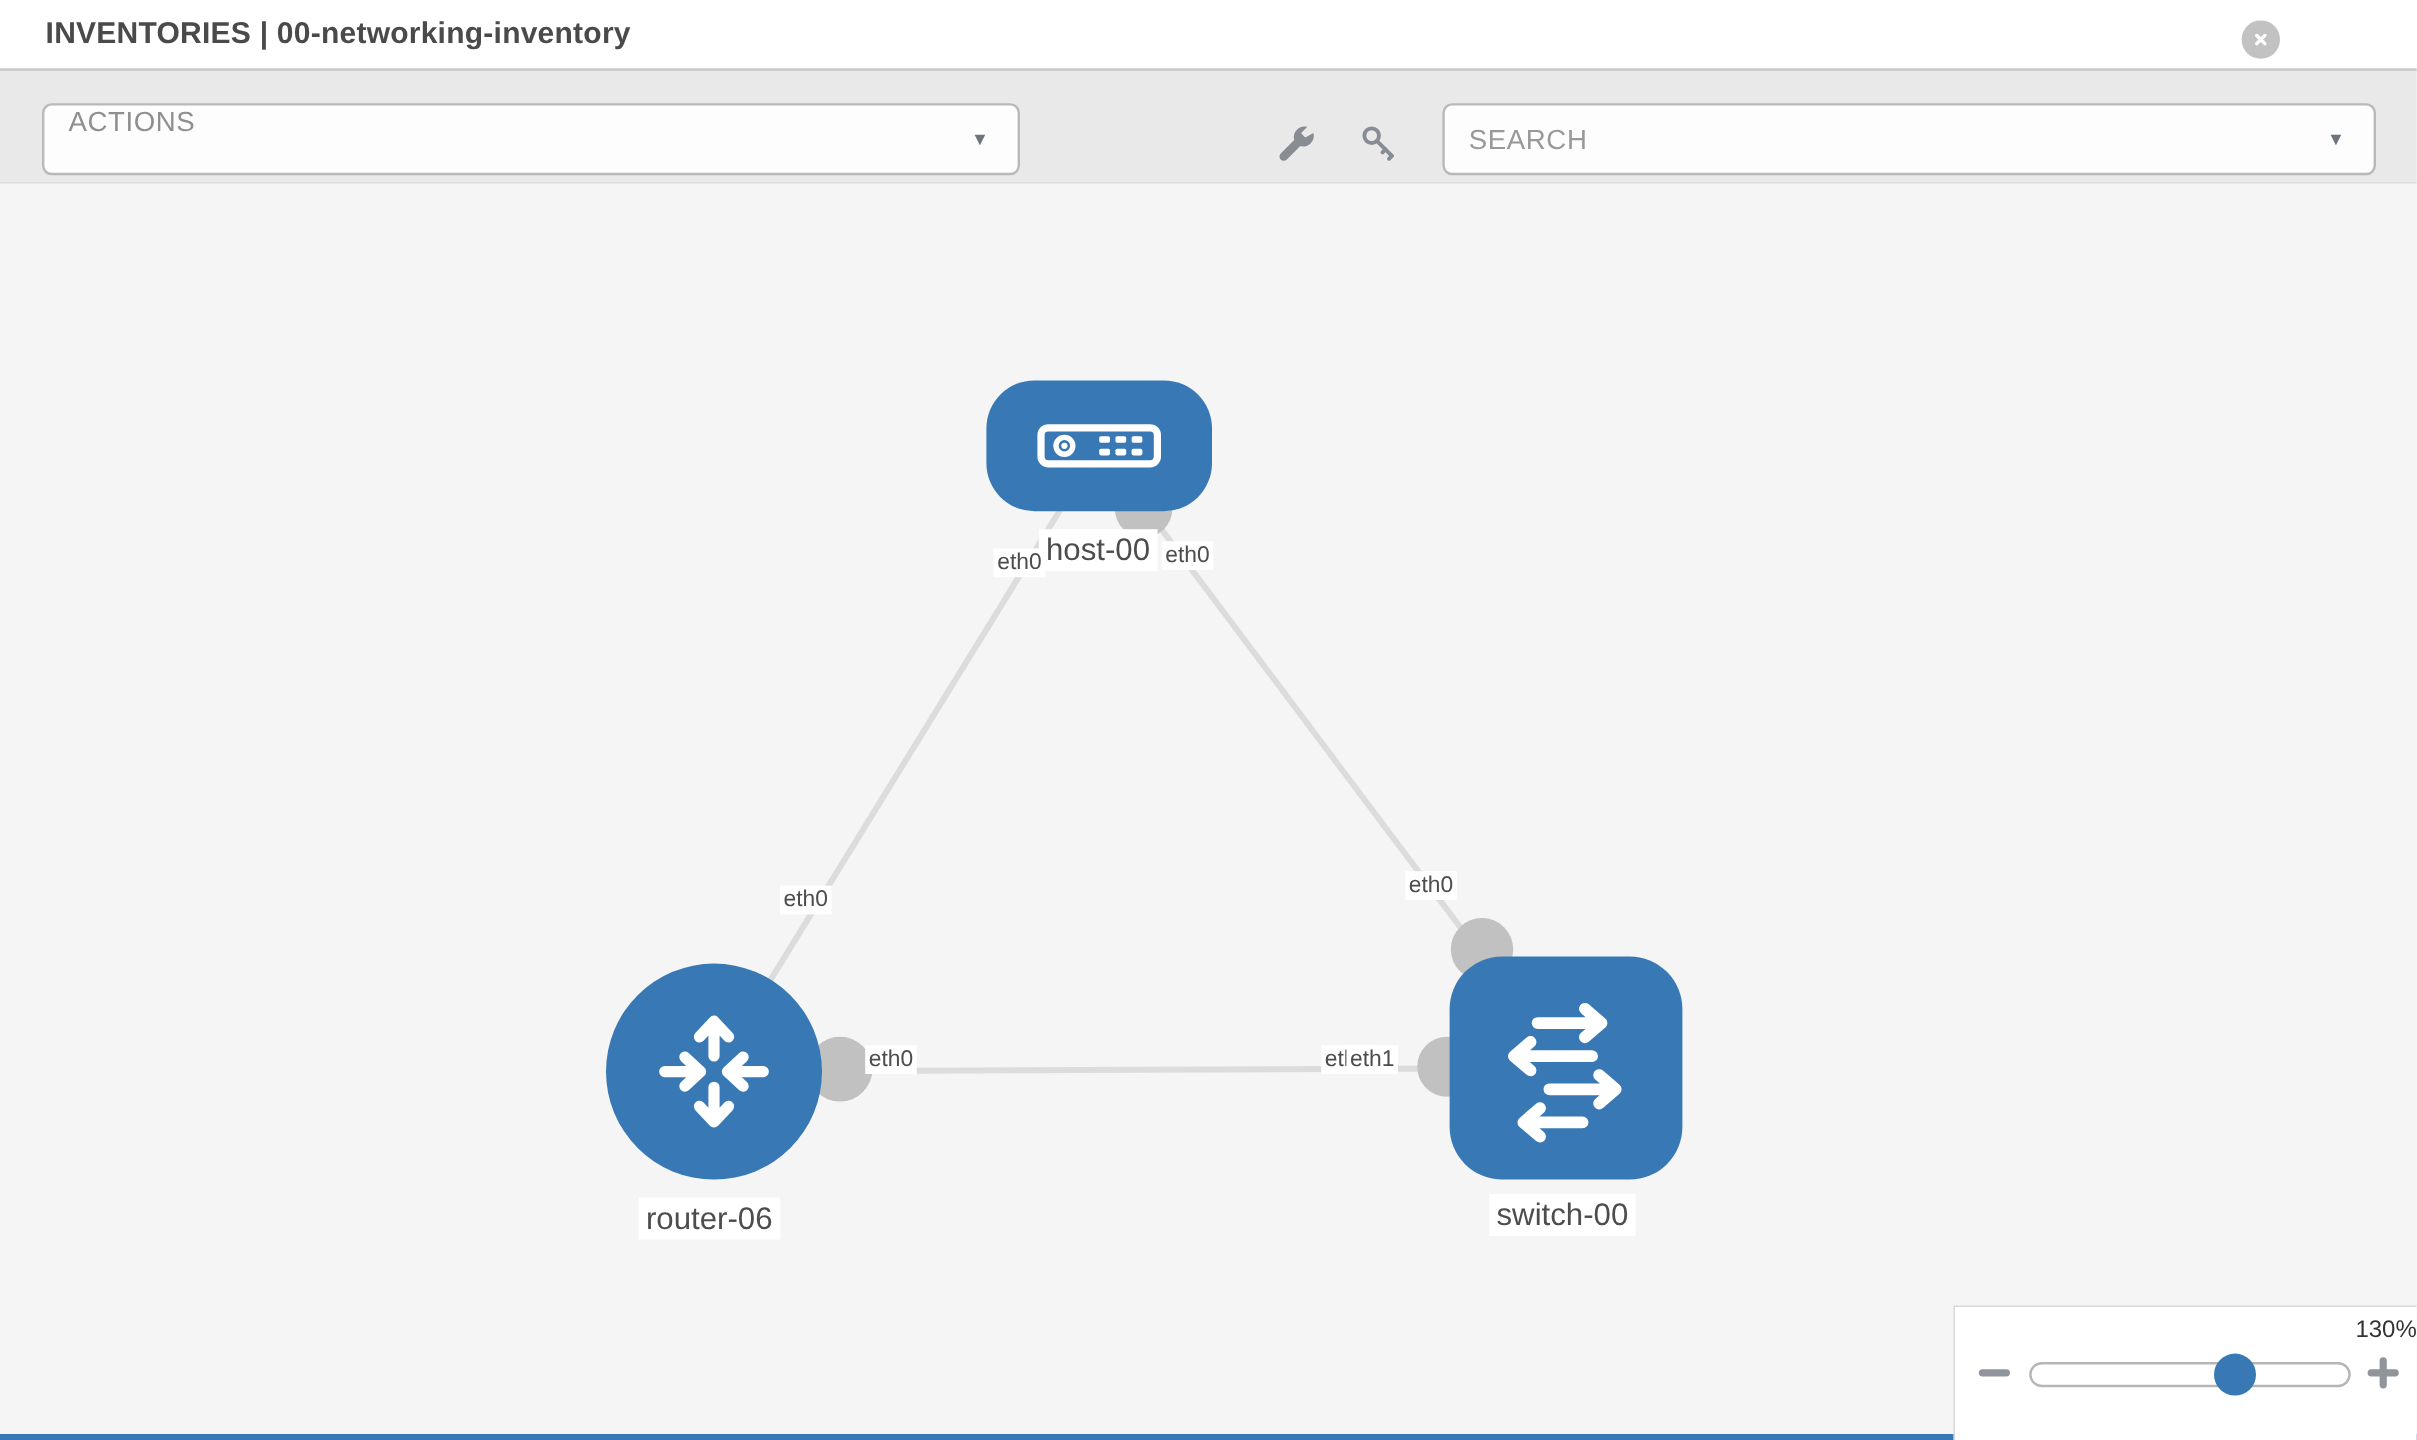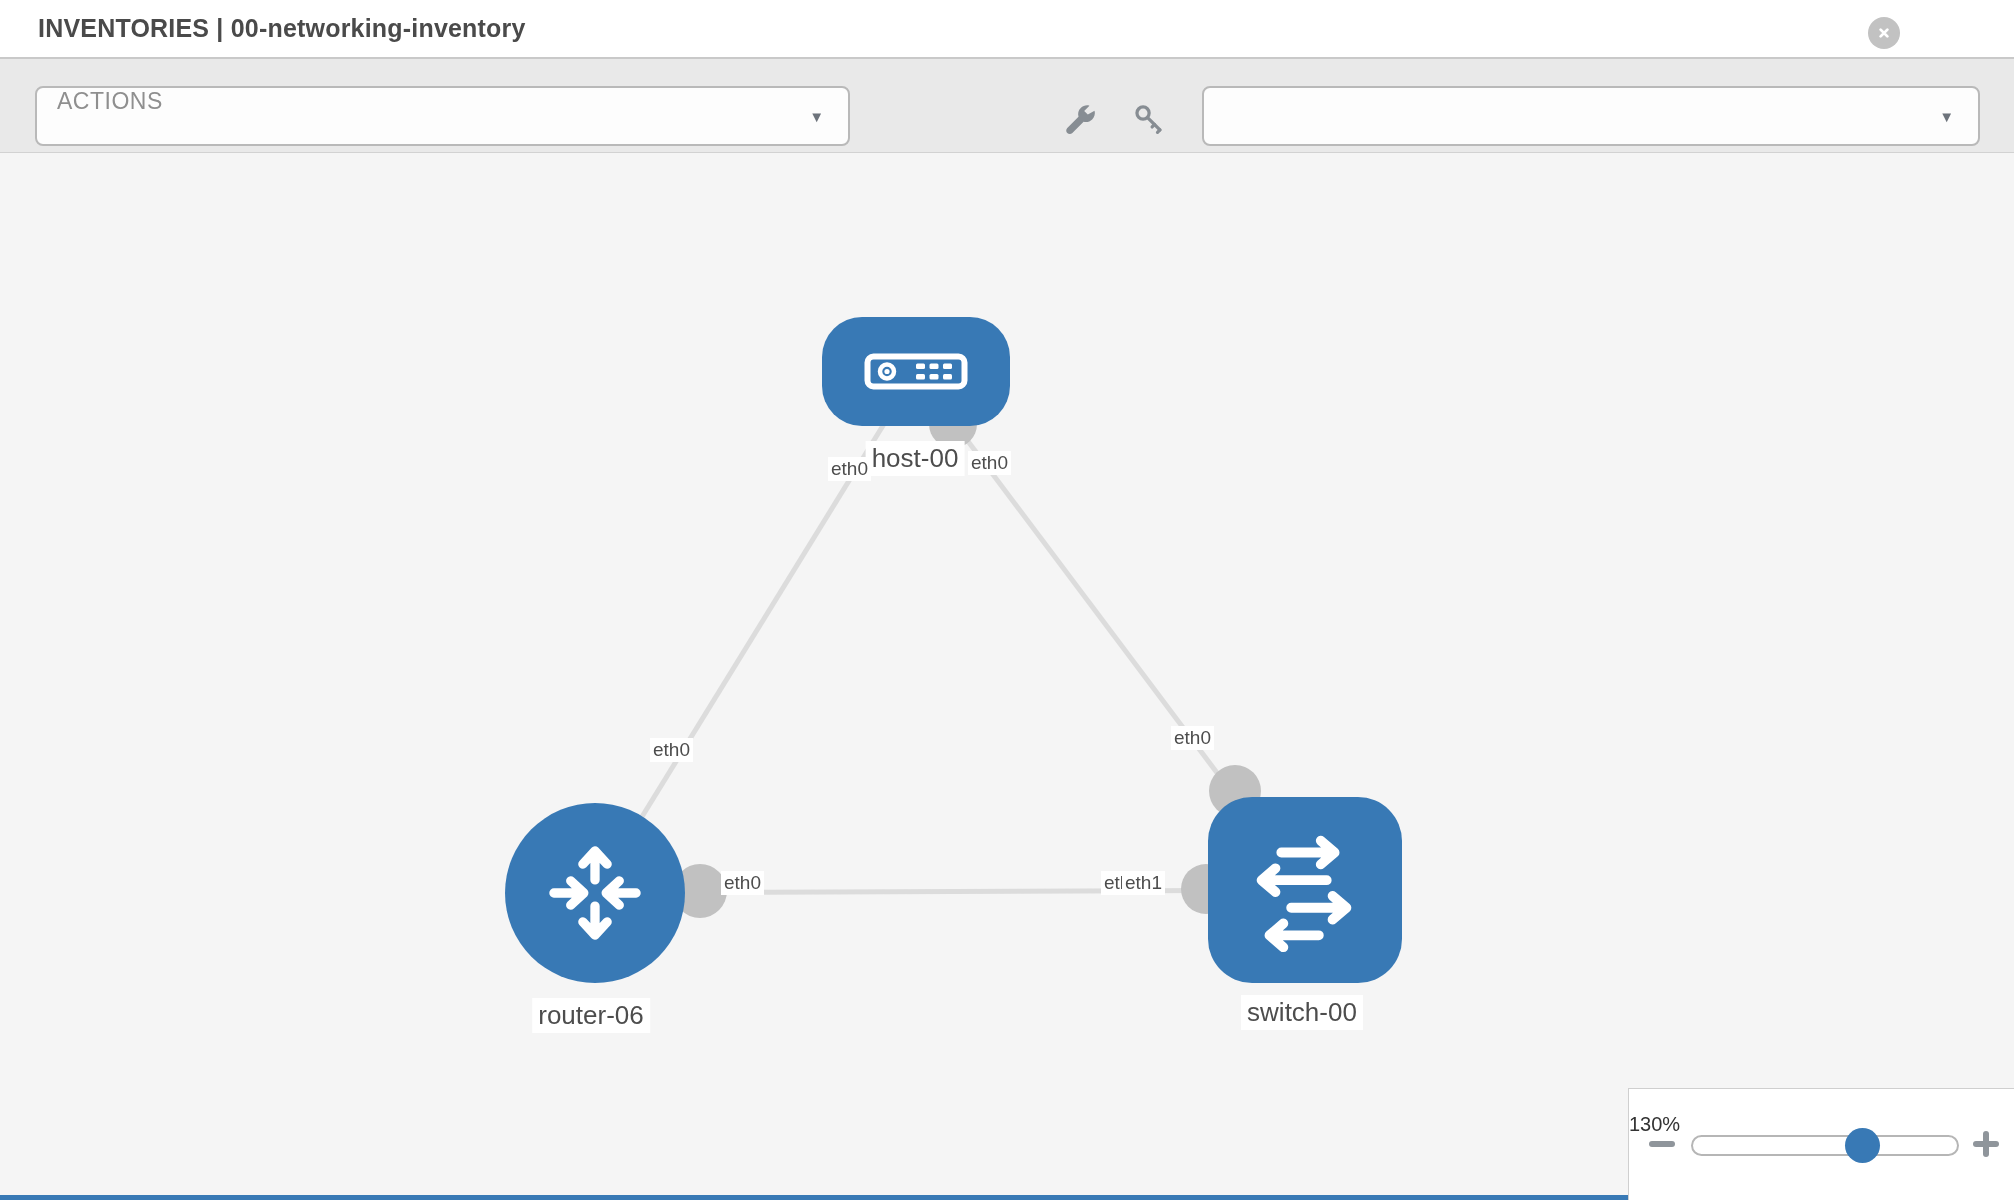--- a/index.html
+++ b/index.html
@@ -46,21 +46,21 @@
   }
   .elabel{
     position:absolute;background:#fff;color:#4d4d4d;font-size:19px;
     padding:1px 3px;white-space:nowrap;
   }
   
   .zoom-panel{
     position:absolute;right:0;bottom:0;width:386px;height:112px;background:#fff;
     border-left:1px solid #cfcfcf;border-top:1px solid #cfcfcf;box-sizing:border-box;z-index:5;
   }
-  .zoom-val{text-align:left;margin-top:24px;font-size:20px;color:#333;}
+  .zoom-val{text-align:right;margin-top:8px;font-size:20px;color:#333;}
   .zbtn{position:absolute;background:none;border:none;padding:0;cursor:pointer;}
   .minus-bar{width:26px;height:6px;background:#8f959b;border-radius:3px;}
   .plus-wrap{position:relative;width:26px;height:26px;}
   .plus-wrap::before{content:"";position:absolute;left:0;top:10px;width:26px;height:6px;background:#8f959b;border-radius:3px;}
   .plus-wrap::after{content:"";position:absolute;left:10px;top:0;width:6px;height:26px;background:#8f959b;border-radius:3px;}
   .track{
     position:absolute;left:62px;top:46px;width:268px;height:21px;background:#fff;
     border:2px solid #b6b6b6;border-radius:12px;box-sizing:border-box;cursor:pointer;
   }
   .knob{
@@ -104,20 +104,21 @@
         <svg width="34" height="34" viewBox="0 0 24 24" fill="none" stroke="#878d93" stroke-width="2.3" stroke-linecap="round">
           <circle cx="7.8" cy="7.8" r="4.3"></circle>
           <path d="M11 11 L19.7 19.7"></path>
           <path d="M15.9 15.9 L14.2 17.6"></path>
           <path d="M19.7 19.7 L18 21.4"></path>
         </svg>
       </span>
     </button>
 
     <div class="sel" style="left:1202px;top:27px;width:778px;">
+      <input placeholder="SEARCH" style="">
       <span class="arrow">▼</span>
     </div>
   </div>
 
   <div class="canvas">
 
     <svg class="links" width="2014" height="1047">
       <line x1="916" y1="219" x2="595" y2="740" stroke="#dcdcdc" stroke-width="5"></line>
       <line x1="916" y1="219" x2="1305" y2="737" stroke="#dcdcdc" stroke-width="5"></line>
       <line x1="595" y1="740" x2="1305" y2="737" stroke="#dcdcdc" stroke-width="5"></line>

